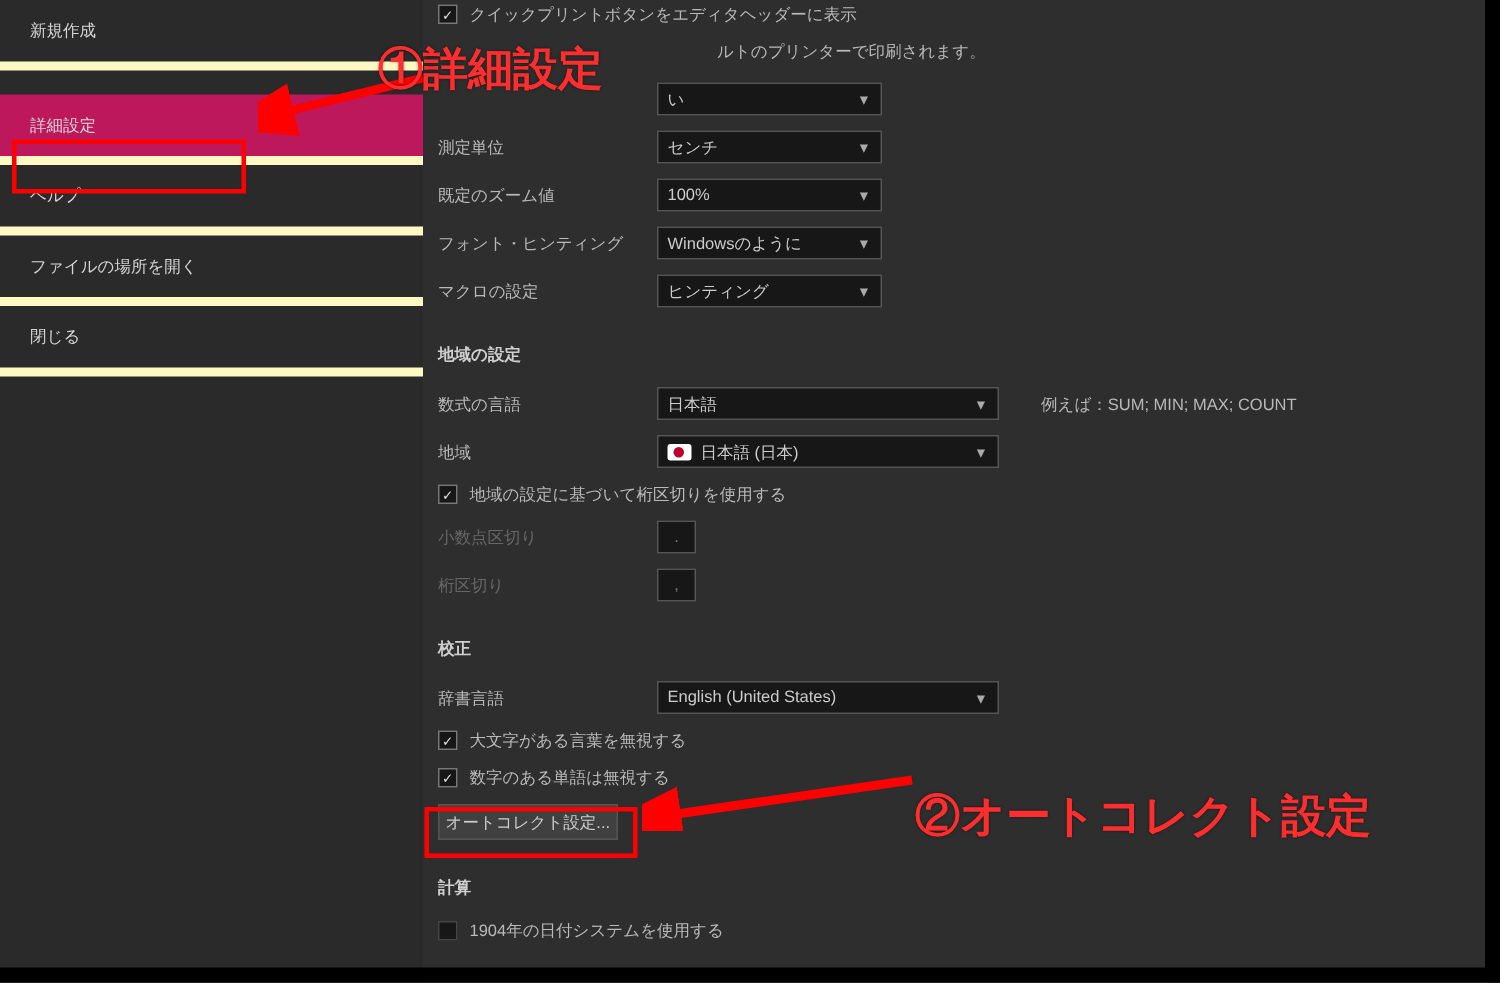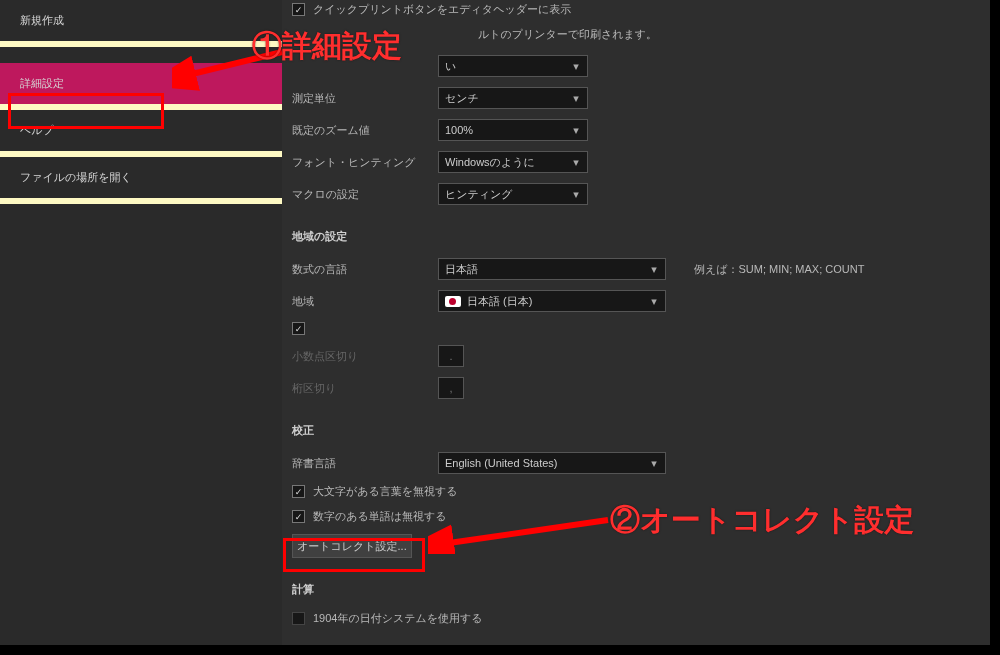--- a/index.html
+++ b/index.html
@@ -43,20 +43,23 @@
       </div>
     <div class="side-item side-sel">
         <span>詳細設定</span>
       </div>
     <div class="side-item">
         <span>ヘルプ</span>
       </div>
     <div class="side-item">
         <span>ファイルの場所を開く</span>
       </div>
+    <div class="side-item">
+        <span>閉じる</span>
+      </div>
   </div>
 
   <div class="pane">
 
     <div class="cb-row" style="margin-top:2px;">
       <span class="cb">✓</span>
       <span>クイックプリントボタンをエディタヘッダーに表示</span>
     </div>
     <div class="row" style="margin-left:186px; margin-top:-4px;font-family:Liberation Serif, serif;">
       <span style="color:#b9b9b9;">ルトのプリンターで印刷されます。</span>
@@ -119,20 +122,21 @@
         <span style="display:flex;align-items:center;">
           <span class="flag"></span>
           <span>日本語 (日本)</span>
         </span>
         <span class="chev">▾</span>
       </div>
     </div>
 
     <div class="cb-row">
       <span class="cb">✓</span>
+      <span>地域の設定に基づいて桁区切りを使用する</span>
     </div>
 
     <div class="row">
       <div class="label dim">小数点区切り</div>
       <div class="txtbox">
           <span>.</span>
         </div>
     </div>
 
     <div class="row">
@@ -189,19 +193,19 @@
   <svg class="arrow-svg" style="left:428px; top:510px; width:190px; height:44px;" viewBox="0 0 190 44">
     <defs>
         <marker id="a2" markerWidth="10" markerHeight="10" refX="2" refY="3" orient="auto">
           <path d="M0,0 L0,6 L9,3 z" fill="#ff0000"></path>
         </marker>
       </defs>
     <line x1="180" y1="10" x2="14" y2="34" stroke="#ff0000" stroke-width="6" marker-end="url(#a2)"></line>
   </svg>
 
   <div class="annotation" style="left:252px; top:26px;">①詳細設定</div>
-  <div class="annotation" style="left:610px; top:500px;">②オートコレクト設定</div>
+  <div class="annotation" style="left:610px; top:524px;">②オートコレクト設定</div>
 
   <div class="btn-highlight" style="left:283px; top:538px; width:142px; height:34px;"></div>
 
   <div class="right-black"></div>
   <div class="bottom-black"></div>
 </div>
 
 </body></html>

